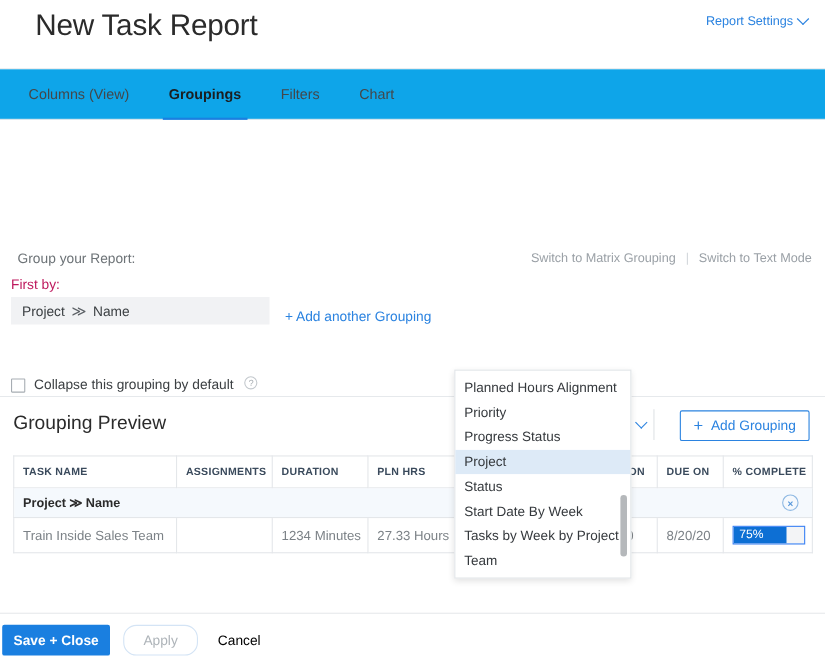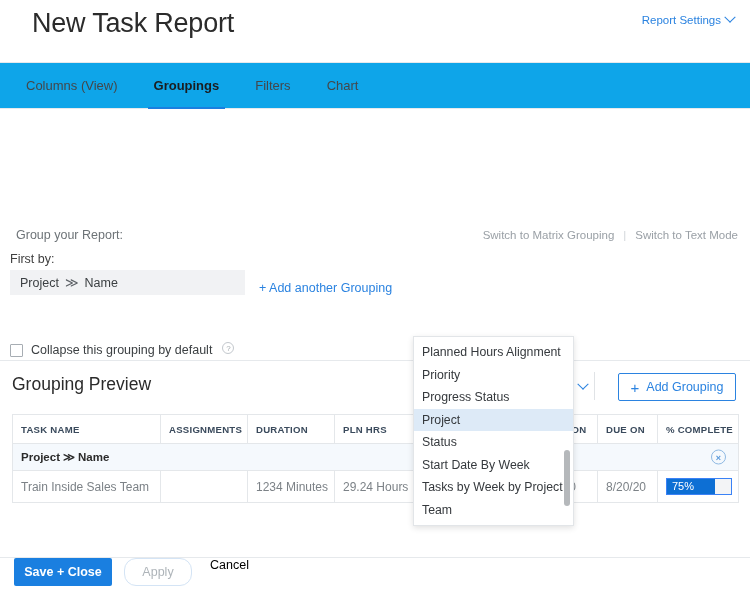--- a/index.html
+++ b/index.html
@@ -101,21 +101,21 @@
     align-items: center;
     gap: 9px;
   }
   .switch-links .sep { color: #d2d6da; }
   .switch-links span.lnk { cursor: pointer; }
 
   .first-by {
     position: absolute;
     left: 10px; top: 143px;
     font-size: 12.5px;
-    color: #404040;
+    color: #be185d;
   }
   .group-field {
     position: absolute;
     left: 10px; top: 161px;
     width: 235px; height: 25px;
     background: #f1f2f4;
     display: flex;
     align-items: center;
     padding-left: 10px;
     font-size: 12.5px;
@@ -327,21 +327,22 @@
   }
 
   
   .footer {
     position: absolute;
     left: 0; right: 0; bottom: 0;
     height: 48px;
     border-top: 1px solid #e6e9ec;
     background: #fff;
     display: flex;
-    padding-left: 14px;
+    align-items: center;
+    padding-left: 2px;
     gap: 12px;
   }
   .btn-primary {
     width: 98px; height: 28px;
     background: #1a7fe0;
     color: #fff;
     border: none;
     font-size: 12.5px;
     font-weight: bold;
     border-radius: 2px;
@@ -491,21 +492,21 @@
         <tr class="group-row">
           <td colspan="8">
             <span>Project</span><span class="g-sep">≫</span><span>Name</span>
             <span class="close-circle">×</span>
           </td>
         </tr>
         <tr>
           <td>Train Inside Sales Team</td>
           <td></td>
           <td>1234 Minutes</td>
-          <td>29.24 Hours</td>
+          <td>27.33 Hours</td>
           <td>
             <div class="pred-cell">
               <span class="pred-item">
                 <svg width="15" height="11" viewBox="0 0 15 11">
                   <circle cx="2" cy="2.5" r="1.6" fill="none" stroke="#9aa0a6" stroke-width="1"></circle>
                   <circle cx="2" cy="8.5" r="1.6" fill="none" stroke="#9aa0a6" stroke-width="1"></circle>
                   <path d="M3.6 2.8 L9 5.5 M3.6 8.2 L9 5.5" stroke="#9aa0a6" stroke-width="1" fill="none"></path>
                   <rect x="9" y="4.4" width="2.4" height="2.4" fill="#9aa0a6"></rect>
                 </svg>
                 <span>2</span>

